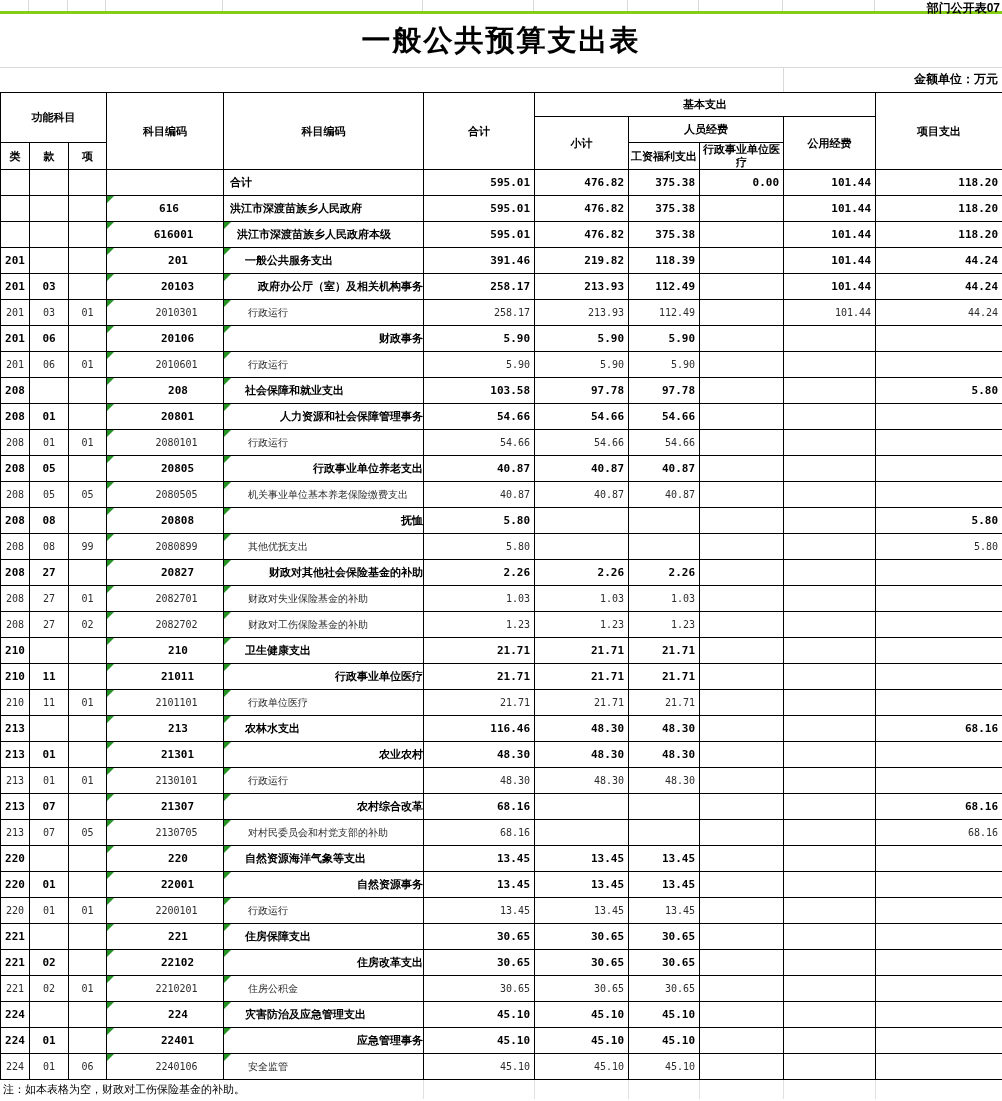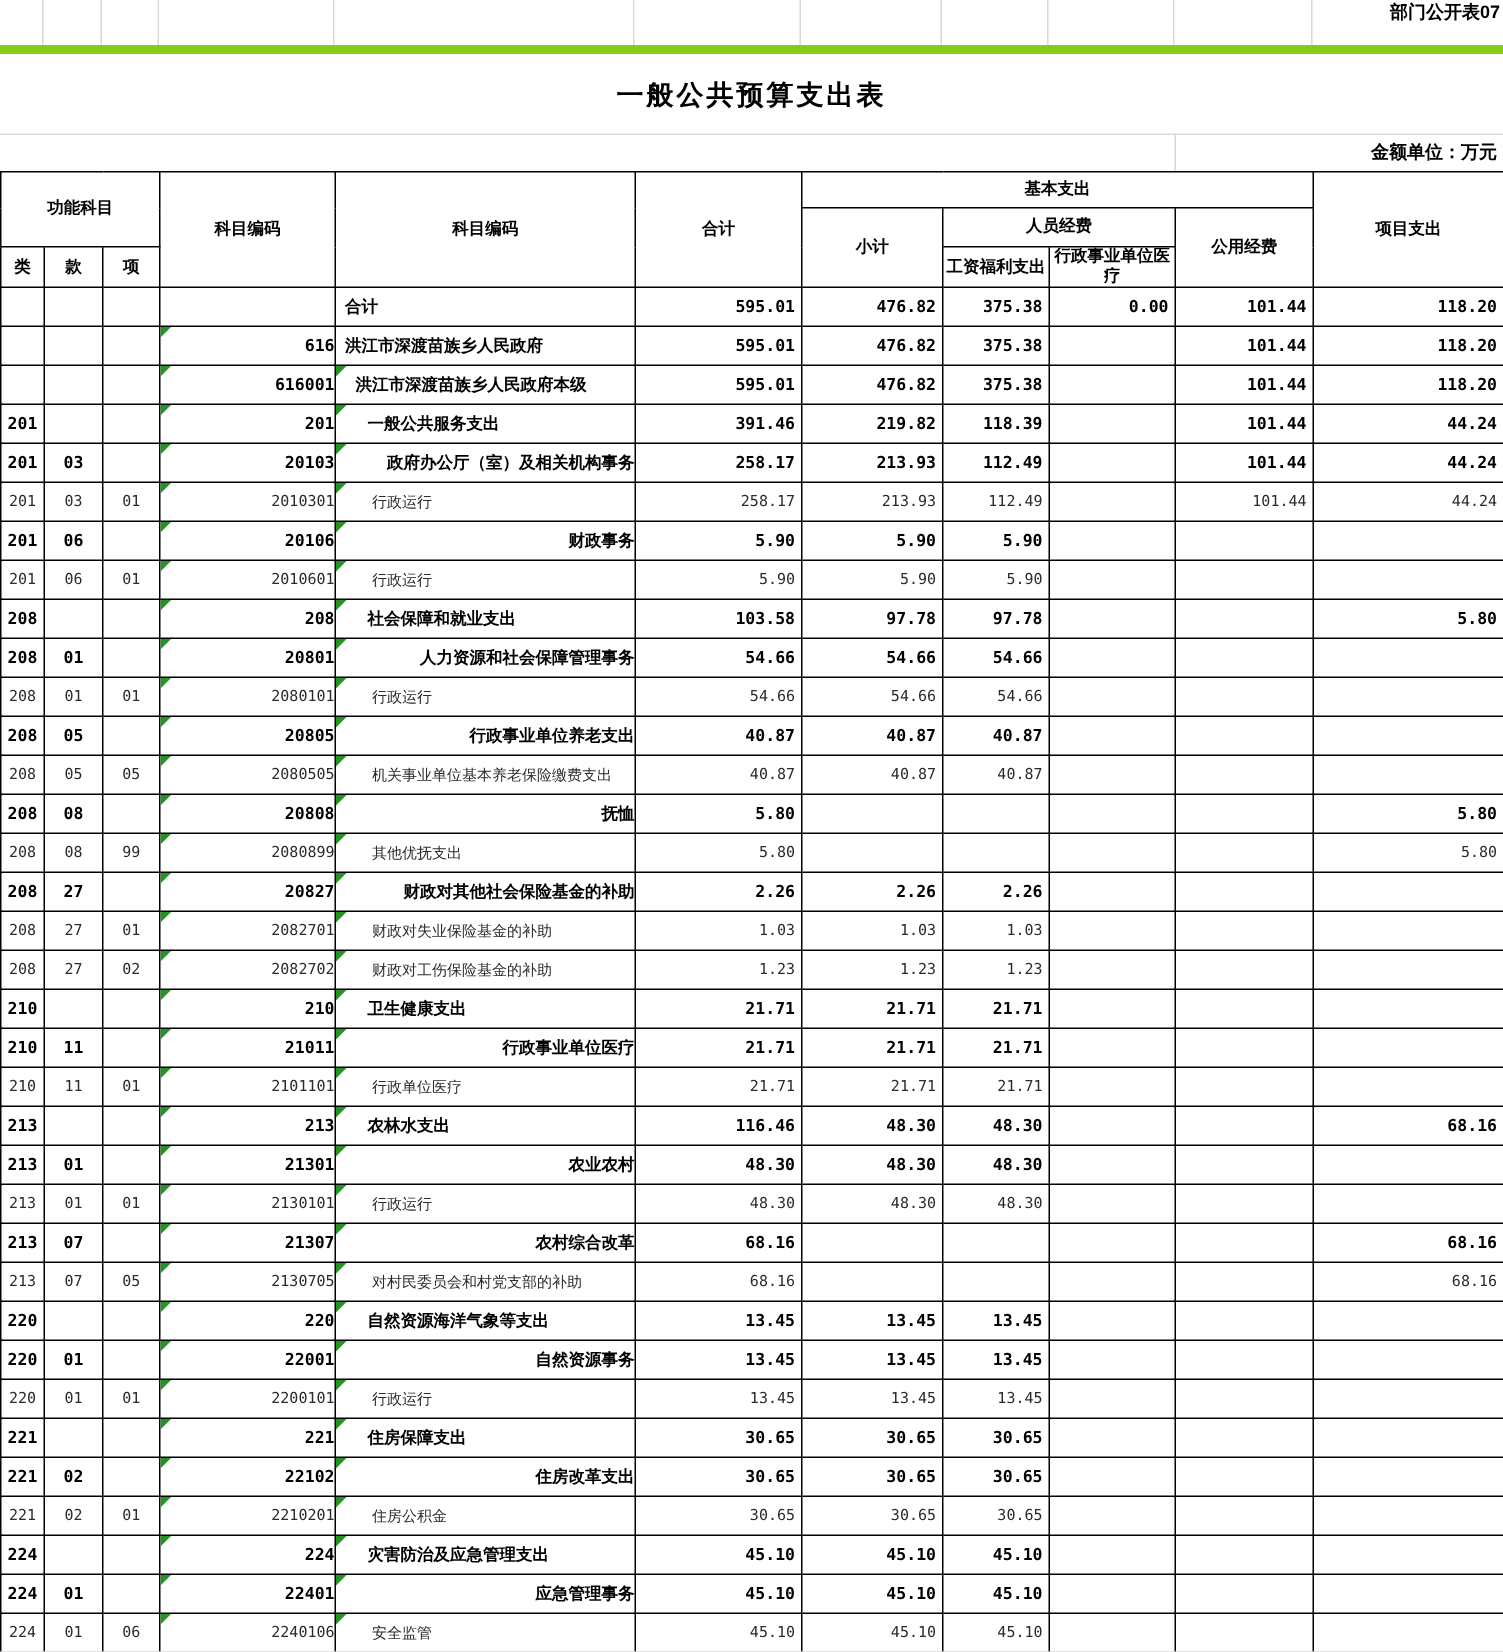--- a/index.html
+++ b/index.html
@@ -1,30 +1,30 @@
 <!DOCTYPE html>
 <html><head>
 <meta charset="utf-8">
 <style>
   html,body{margin:0;padding:0;background:#fff;}
   .sheet{
     position:relative;width:1002px;height:1101px;background:#fff;
     font-family:"Liberation Sans","DejaVu Sans",sans-serif;color:#000;overflow:hidden;
   }
   
-  .top-strip{display:flex;height:36px;border-bottom:6px solid #84cc16;box-sizing:border-box;align-items:flex-end;}
+  .top-strip{display:flex;height:14px;border-bottom:3px solid #84cc16;box-sizing:border-box;align-items:flex-end;}
   .top-strip .gcell{height:100%;box-sizing:border-box;border-right:1px solid #d9d9d9;}
   .top-strip .gcell.last{border-right:none;position:relative;}
   .top-strip .gcell.last span{
     position:absolute;right:2px;top:0;line-height:17px;font-size:12px;font-weight:bold;white-space:nowrap;
   }
   
   .title-band{height:54px;border-bottom:1px solid #d9d9d9;box-sizing:border-box;
     display:flex;align-items:center;justify-content:center;}
-  .page-title{font-size:18px;font-weight:bold;letter-spacing:2px;}
+  .page-title{font-size:29px;font-weight:bold;letter-spacing:2px;}
   
   .unit-band{height:24px;position:relative;box-sizing:border-box;font-weight:bold;font-size:12px;}
   .unit-band .u-left{position:absolute;left:4px;top:0;line-height:23px;white-space:nowrap;}
   .unit-band .u-right{position:absolute;right:4px;top:0;line-height:23px;white-space:nowrap;margin-left:24px;}
   .unit-band .vline{position:absolute;left:783px;top:0;width:1px;height:100%;background:#d9d9d9;}
   
   table.budget{border-collapse:collapse;table-layout:fixed;width:1002px;}
   table.budget th,table.budget td{
     border:1px solid #000;box-sizing:border-box;overflow:hidden;padding:0;position:relative;
   }
@@ -33,21 +33,21 @@
     white-space:normal;padding:0 2px;
   }
   thead tr.h1{height:24px;} thead tr.h2{height:26px;} thead tr.h3{height:26px;}
   tbody tr{height:26px;}
   tbody td{vertical-align:middle;white-space:nowrap;}
   
   tr.lv0 td,tr.lv1 td,tr.lv2 td,tr.lv3 td,tr.lv4 td{font-weight:bold;font-size:11px;}
   tr.lv5 td{font-weight:normal;font-size:10px;color:#2b2b2b;}
   .c-ctr{text-align:center;}
   .c-num{text-align:right;padding-right:4px !important;}
-  .c-code{text-align:right;}
+  .c-code{text-align:center;}
   .c-num,.c-code,.c-ctr{font-family:"DejaVu Sans Mono","Liberation Mono",monospace;}
   .c-name{text-align:left;}
   tr.lv0 .c-name,tr.lv1 .c-name{padding-left:6px !important;}
   tr.lv2 .c-name{padding-left:13px !important;}
   tr.lv3 .c-name{padding-left:21px !important;}
   tr.lv4 .c-name{padding-left:22px !important;text-align:right;}
   tr.lv5 .c-name{padding-left:24px !important;}
   tr.lv1 .c-code{padding-left:8px !important;}
   tr.lv2 .c-code{padding-left:17px !important;}
   tr.lv3 .c-code{padding-left:26px !important;}

